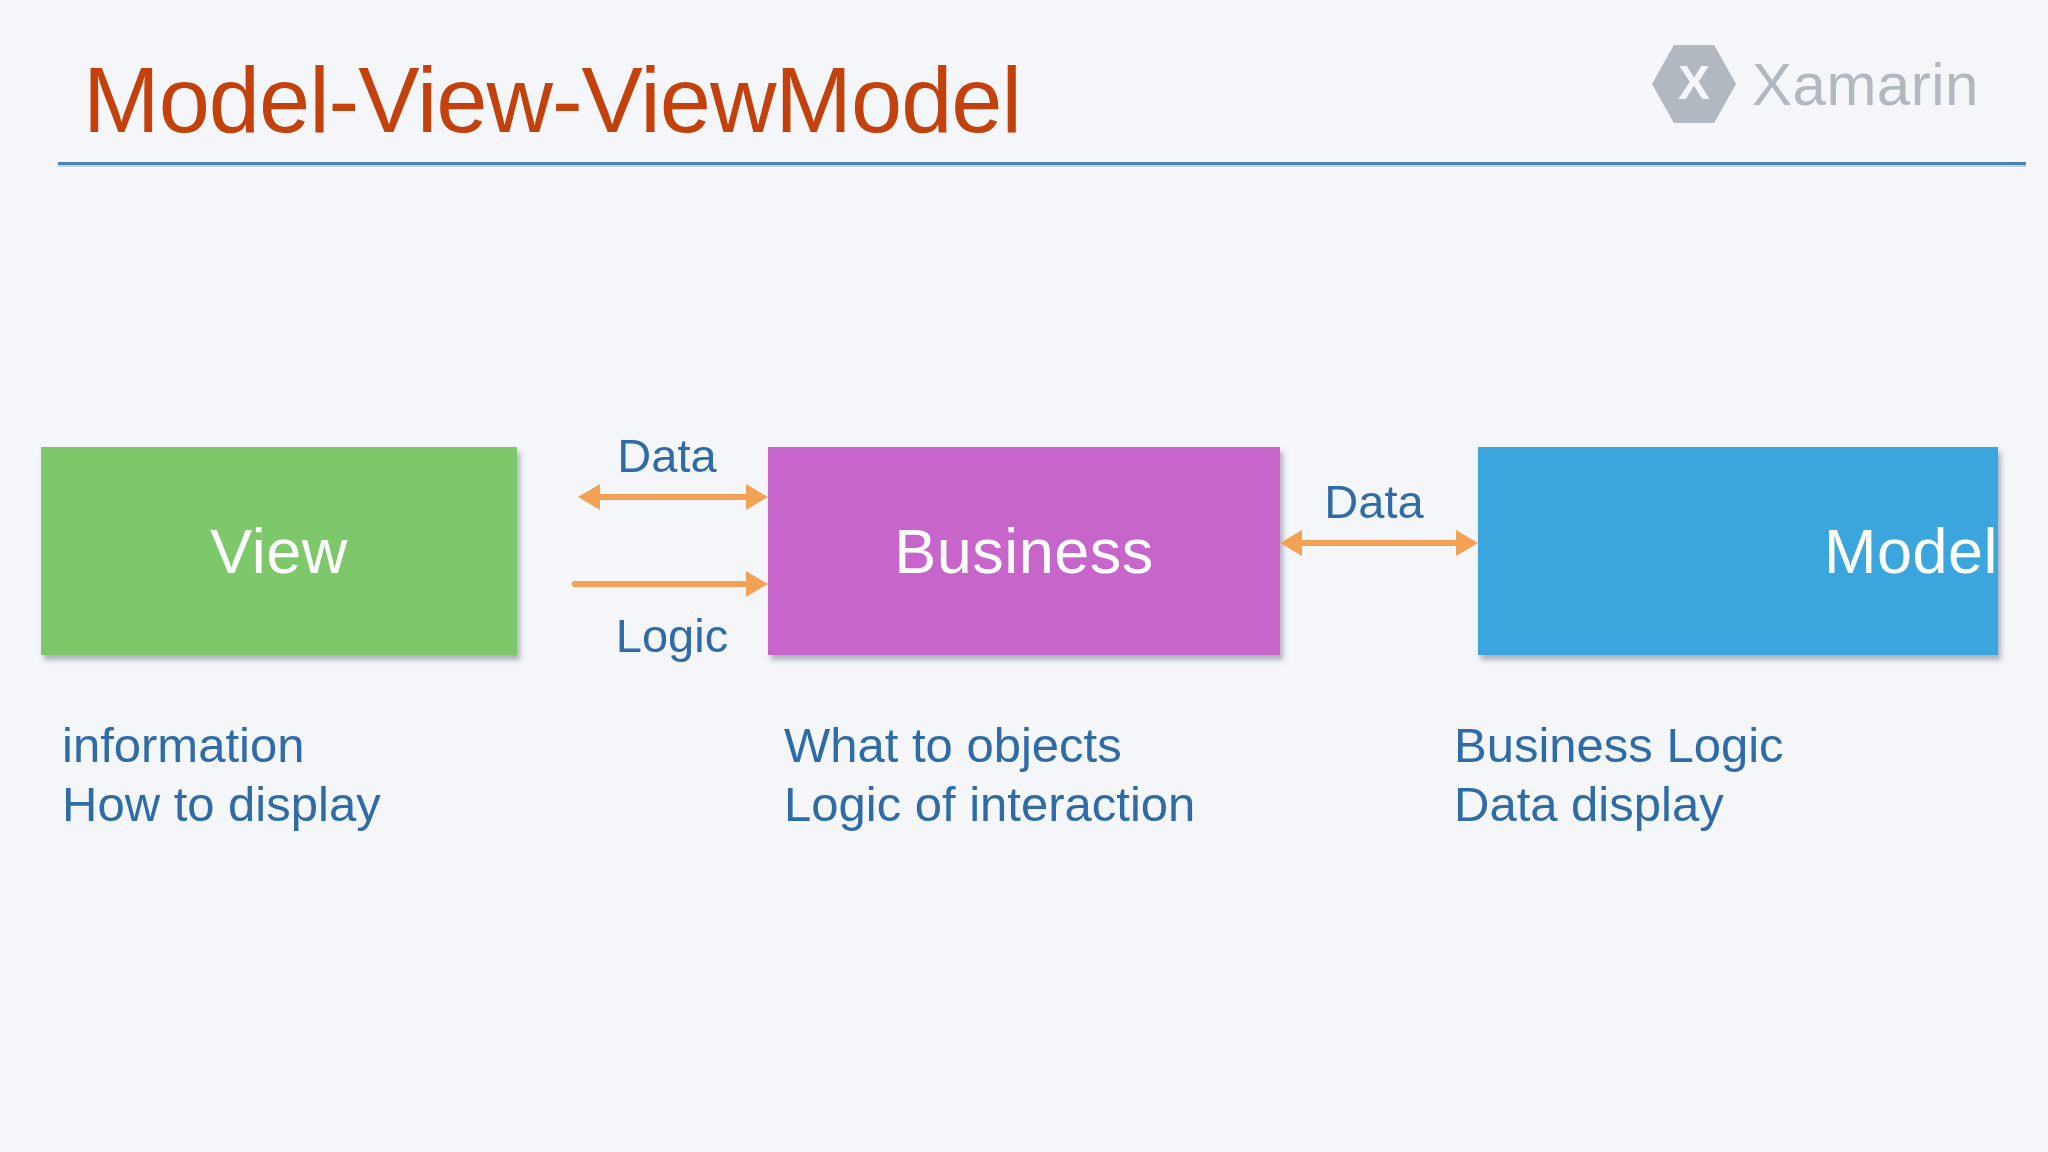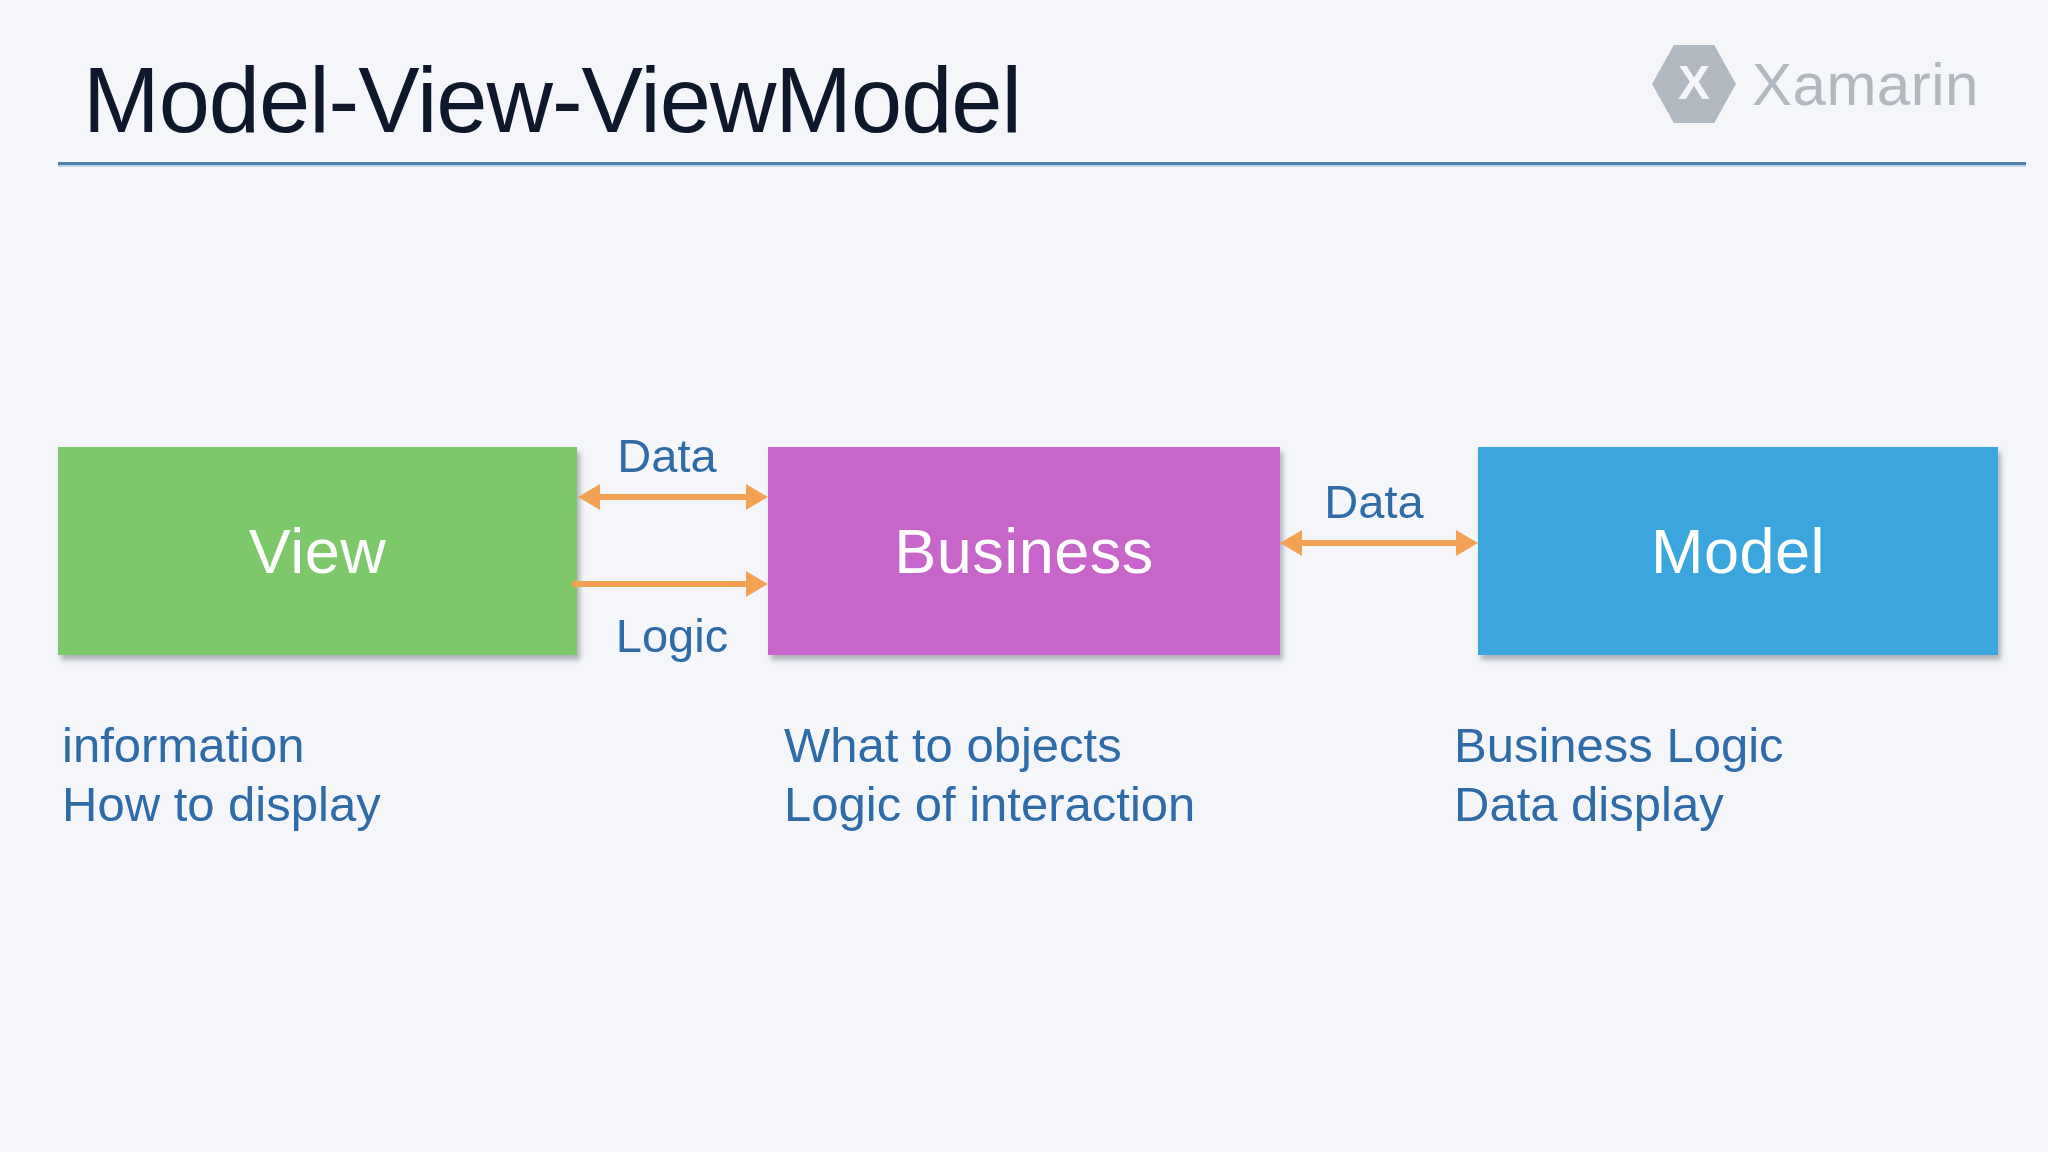--- a/index.html
+++ b/index.html
@@ -69,21 +69,21 @@
   
   .node {
     position: absolute;
     top: 447px;
     height: 208px;
     display: flex;
     align-items: center;
     justify-content: center;
     box-shadow: 3px 5px 5px rgba(106, 112, 125, 0.5);
   }
-  .node-view      { left: 58px;   width: 519px; background: #7dc86a; }
+  .node-view      { left: 41px;   width: 476px; background: #7dc86a; }
   .node-viewmodel { left: 768px;  width: 512px; background: #c765cb; }
   .node-model     { left: 1478px; width: 520px; background: #3ba5dd; }
   .node-label {
     color: #ffffff;
     font-size: 63px;
     font-weight: 300;
     letter-spacing: 0.5px;
   }
 
   
@@ -141,40 +141,40 @@
   }
   .caption-view      { left: 62px; }
   .caption-viewmodel { left: 784px; }
   .caption-model     { left: 1454px; }
 </style>
 </head>
 <body>
 
 <div class="slide">
 
-  <h1 class="title" style="color: #0f172a;">Model-View-ViewModel</h1>
+  <h1 class="title" style="color: #c2410c;">Model-View-ViewModel</h1>
 
   <div class="brand">
     <div class="hex" style="background-color: rgb(178, 184, 192);">
       <span class="hex-x">X</span>
     </div>
     <span class="brand-name" style="color: rgb(178, 184, 192);">Xamarin</span>
   </div>
 
   <div class="rule" style="background-color: rgb(77, 129, 175);"></div>
 
   <div class="node node-view" style="background-color: rgb(125, 200, 106);">
     <span class="node-label">View</span>
   </div>
 
   <div class="node node-viewmodel" style="background-color: rgb(199, 101, 203);">
     <span class="node-label">Business</span>
   </div>
 
-  <div class="node node-model" style="background-color: rgb(59, 165, 221);">
+  <div class="node node-model" style="background-color: rgb(59, 165, 221); justify-content: flex-end;">
     <span class="node-label">Model</span>
   </div>
 
   <div class="arrow double arrow-a">
     <span class="ah ah-left" style="border-right-color: rgb(242, 161, 85);"></span>
     <span class="arrow-line" style="background-color: rgb(242, 161, 85);"></span>
     <span class="ah ah-right" style="border-left-color: rgb(242, 161, 85);"></span>
   </div>
 
   <div class="arrow single arrow-b">

